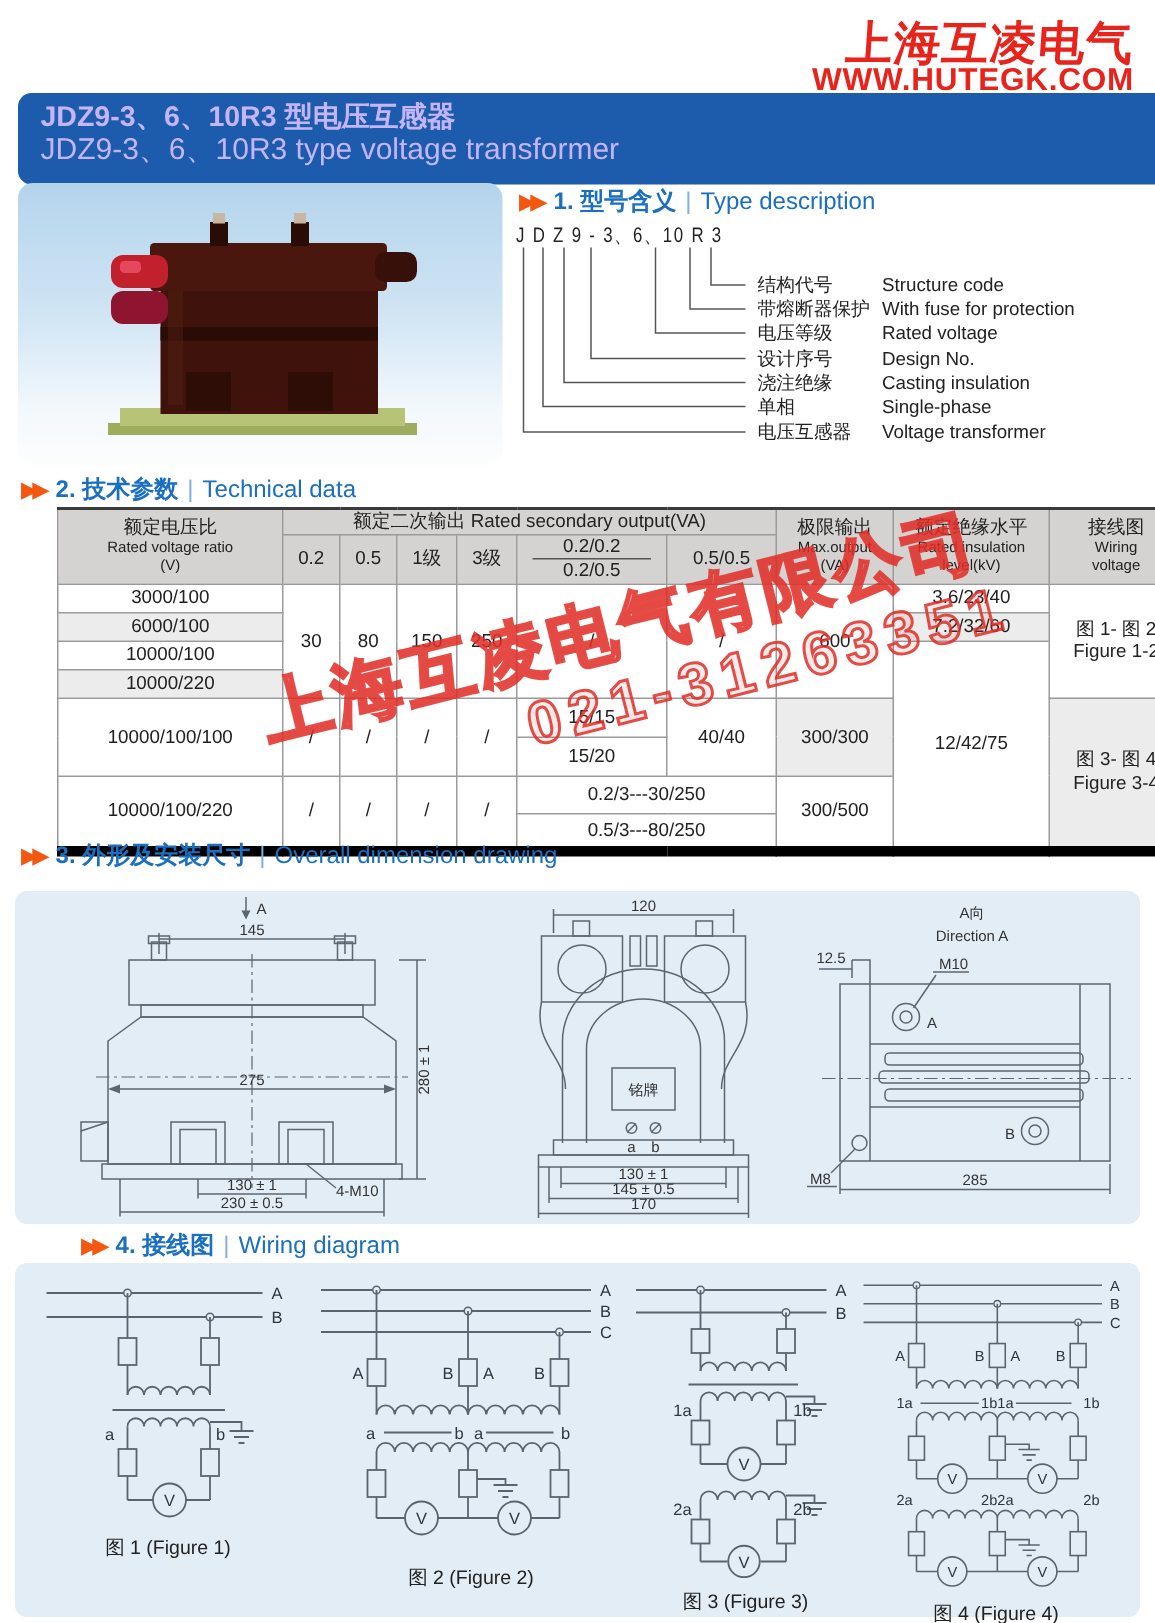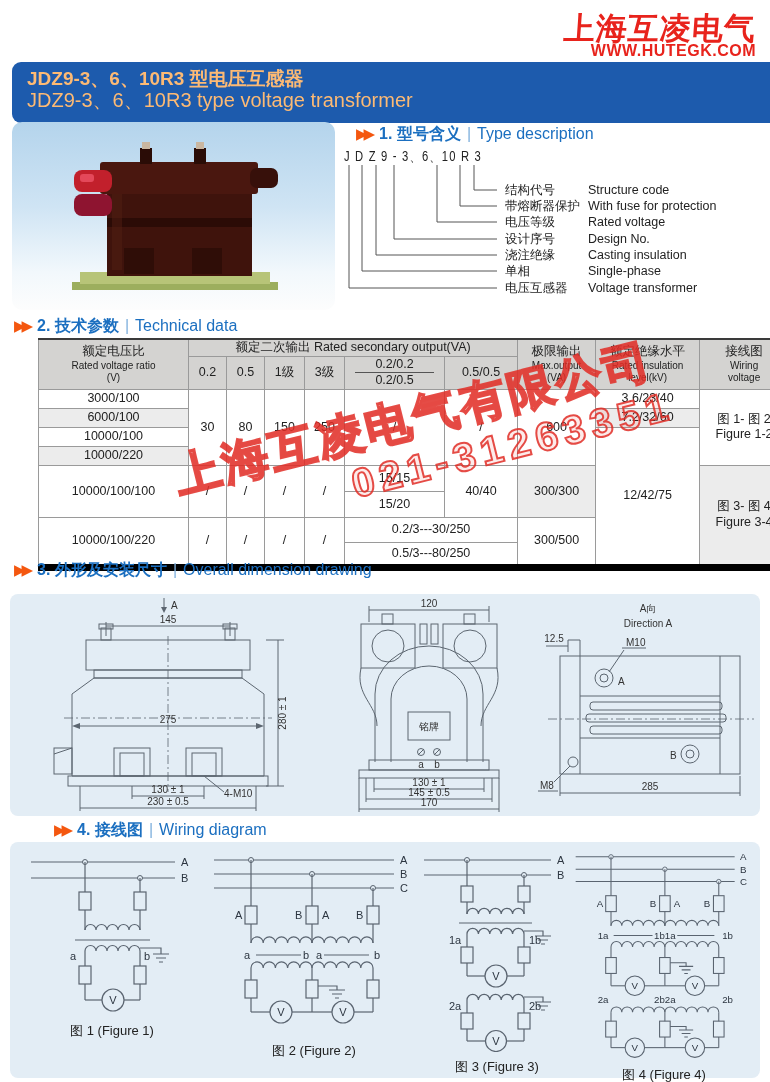--- a/index.html
+++ b/index.html
@@ -1,22 +1,22 @@
 <!DOCTYPE html>
 <html><head>
 <meta charset="utf-8">
 <style>
   * { margin:0; padding:0; box-sizing:border-box; }
   html,body { width:770px; height:1082px; background:#fff; font-family:"Liberation Sans","DejaVu Sans",sans-serif; }
   body { position:relative; overflow:hidden; }
 
   
   .logo { position:absolute; top:8px; right:14px; font-size:31px; font-weight:900; color:#e8231c; letter-spacing:1px; transform:skewX(-4deg); }
-  .site { position:absolute; top:42px; right:14px; font-size:16px; font-weight:700; color:#e8231c; letter-spacing:.5px; }
-  .titlebar { position:absolute; left:12px; top:62px; width:758px; height:61px; background:#1d5bad; border-radius:9px 0 0 9px; color:#fdba74; padding:5px 0 0 15px; }
+  .site { position:absolute; top:42px; right:14px; font-size:21px; font-weight:700; color:#e8231c; letter-spacing:.5px; }
+  .titlebar { position:absolute; left:12px; top:62px; width:758px; height:61px; background:#1d5bad; border-radius:9px 0 0 9px; color:#c4b5fd; padding:5px 0 0 15px; }
   .titlebar .cn { font-size:19px; font-weight:700; line-height:23px; }
   .titlebar .en { font-size:20px; line-height:21px; }
 
   
   .photo { position:absolute; left:12px; top:122px; width:323px; height:188px; border-radius:10px; overflow:hidden;
            background:linear-gradient(180deg,#b4d4ec 0%,#cfe4f4 45%,#f2f8fc 80%,#fdfdfd 100%); }
 
   
   .sec-head { position:absolute; white-space:nowrap; font-size:16px; }
   .sec-head .arrows { color:#f4570f; font-size:15px; letter-spacing:-4px; margin-right:8px; }
@@ -81,21 +81,21 @@
     <rect x="182" y="26" width="12" height="16" fill="#2a0c06"></rect>
     <rect x="184" y="20" width="8" height="7" fill="#c9b6a0"></rect>
     <rect x="62" y="48" width="38" height="22" rx="8" fill="#c2202c"></rect>
     <rect x="62" y="72" width="38" height="22" rx="8" fill="#8e1430"></rect>
     <rect x="68" y="52" width="14" height="8" rx="3" fill="#e4485a"></rect>
     <rect x="238" y="46" width="28" height="20" rx="7" fill="#37100a"></rect>
     <rect x="100" y="72" width="10" height="76" fill="#54201477"></rect>
   </svg>
 </div>
 
-<div class="sec-head" style="left:356px; top:124px;">
+<div class="sec-head" style="left:346px; top:124px;">
   <span class="arrows">▶▶</span><span class="num">1.</span>
   <span class="cn">型号含义</span><span class="sep">|</span><span class="en">Type description</span>
 </div>
 
 <svg class="s1svg" width="424" height="165" viewBox="0 0 424 165">
   <text x="4" y="13" font-size="14" fill="#222" letter-spacing="1.5" textLength="138" lengthAdjust="spacingAndGlyphs">J D Z 9 - 3、6、10 R 3</text>
   <g>
     <polyline class="mline" points="134,17 134,42 157,42"></polyline>
     <polyline class="mline" points="120,17 120,58 157,58"></polyline>
     <polyline class="mline" points="97,17 97,74 157,74"></polyline>

